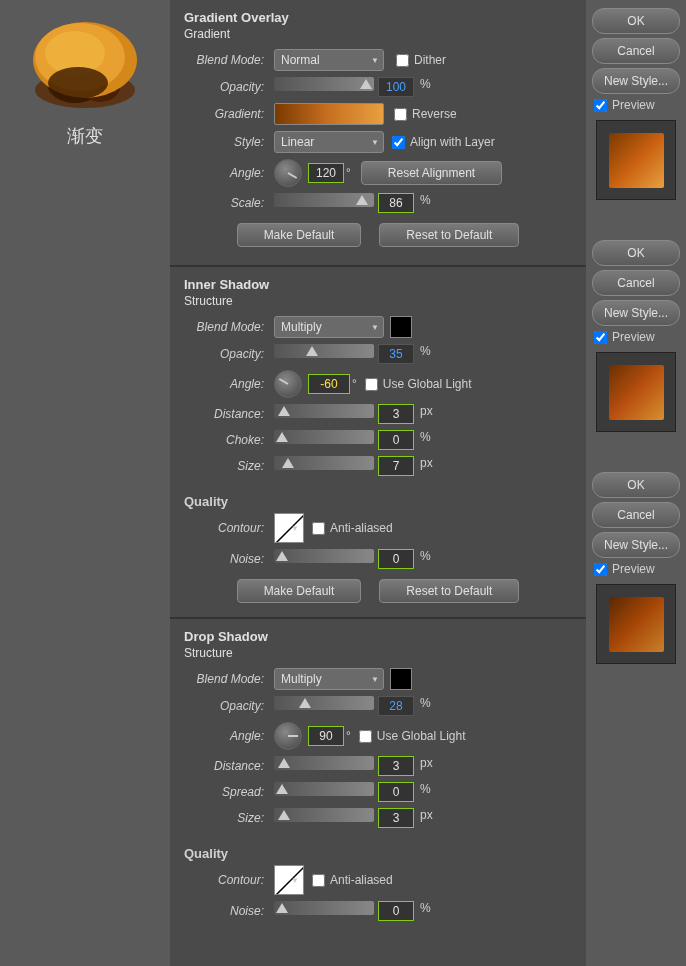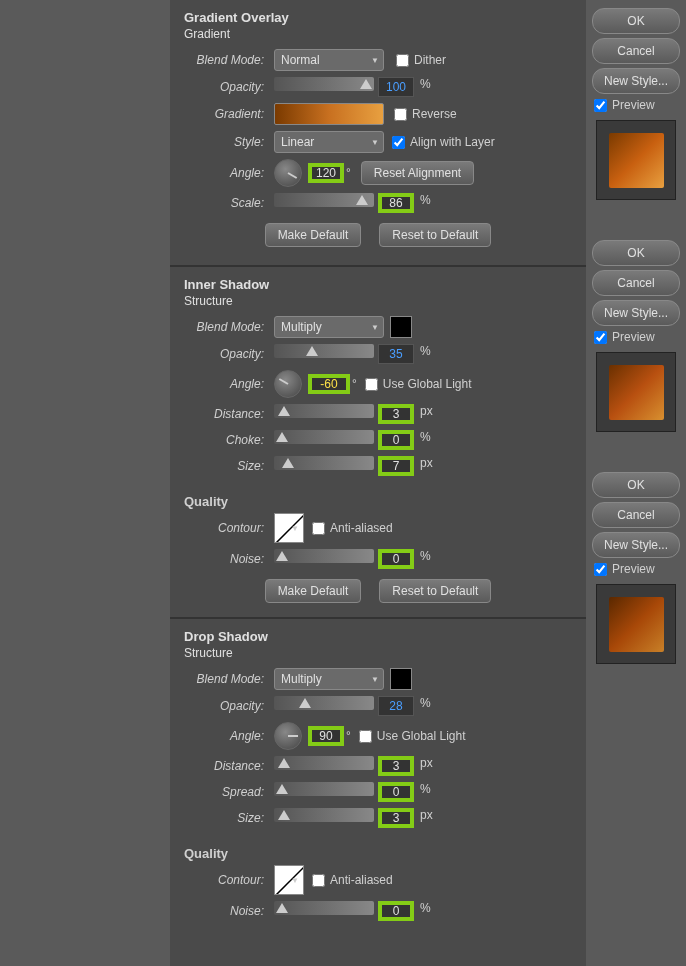--- a/index.html
+++ b/index.html
@@ -175,21 +175,21 @@
       font-size: 12px;
       display: flex;
       align-items: center;
       justify-content: center;
     }
 
     .value-box-white {
       width: 36px;
       height: 20px;
       background: #333;
-      border: 4px solid #84cc16;
+      border: 1px solid #84cc16;
       color: #e0e0e0;
       text-align: center;
       font-size: 12px;
       display: flex;
       align-items: center;
       justify-content: center;
     }
 
     .unit-label {
       color: #d0d0d0;
@@ -255,21 +255,21 @@
       transform-origin: bottom center;
     }
 
     
     .btn {
       background: linear-gradient(to bottom, #7a7a7a, #5a5a5a);
       border: 1px solid #888;
       border-radius: 4px;
       color: #e0e0e0;
       font-size: 12px;
-      padding: 4px 12px;
+      padding: 4px 26px;
       cursor: pointer;
       height: 24px;
     }
 
     .btn-row {
       display: flex;
       gap: 18px;
       margin-top: 10px;
       justify-content: center;
     }
@@ -352,20 +352,36 @@
       height: 55px;
       background: linear-gradient(135deg, #7a3a00 0%, #c86010 50%, #e8a040 100%);
       border-radius: 2px;
     }
   </style>
 </head>
 <body>
 
 <div class="left-panel">
 
+  <div class="brush-section" style="margin-top:15px;">
+    <svg class="brush-svg" viewBox="0 0 130 105">
+
+      <ellipse cx="65" cy="75" rx="50" ry="18" fill="#5a3010" opacity="0.9"></ellipse>
+      <ellipse cx="55" cy="68" rx="28" ry="20" fill="#3a1a00"></ellipse>
+      <ellipse cx="80" cy="72" rx="20" ry="15" fill="#4a2005"></ellipse>
+
+      <ellipse cx="65" cy="45" rx="52" ry="38" fill="#d4881a"></ellipse>
+      <ellipse cx="60" cy="42" rx="45" ry="34" fill="#e8a030"></ellipse>
+
+      <ellipse cx="55" cy="38" rx="30" ry="22" fill="#f0b840" opacity="0.7"></ellipse>
+
+      <ellipse cx="58" cy="68" rx="30" ry="16" fill="#3a1a00" opacity="0.8"></ellipse>
+    </svg>
+    <div class="brush-label">渐变</div>
+  </div>
 
 
 </div>
 
 <div class="main-area">
 
   <div class="panel-block" style="min-height:265px; border-top:none;">
     <div class="panel-title">Gradient Overlay</div>
     <div class="panel-subtitle">Gradient</div>
 

